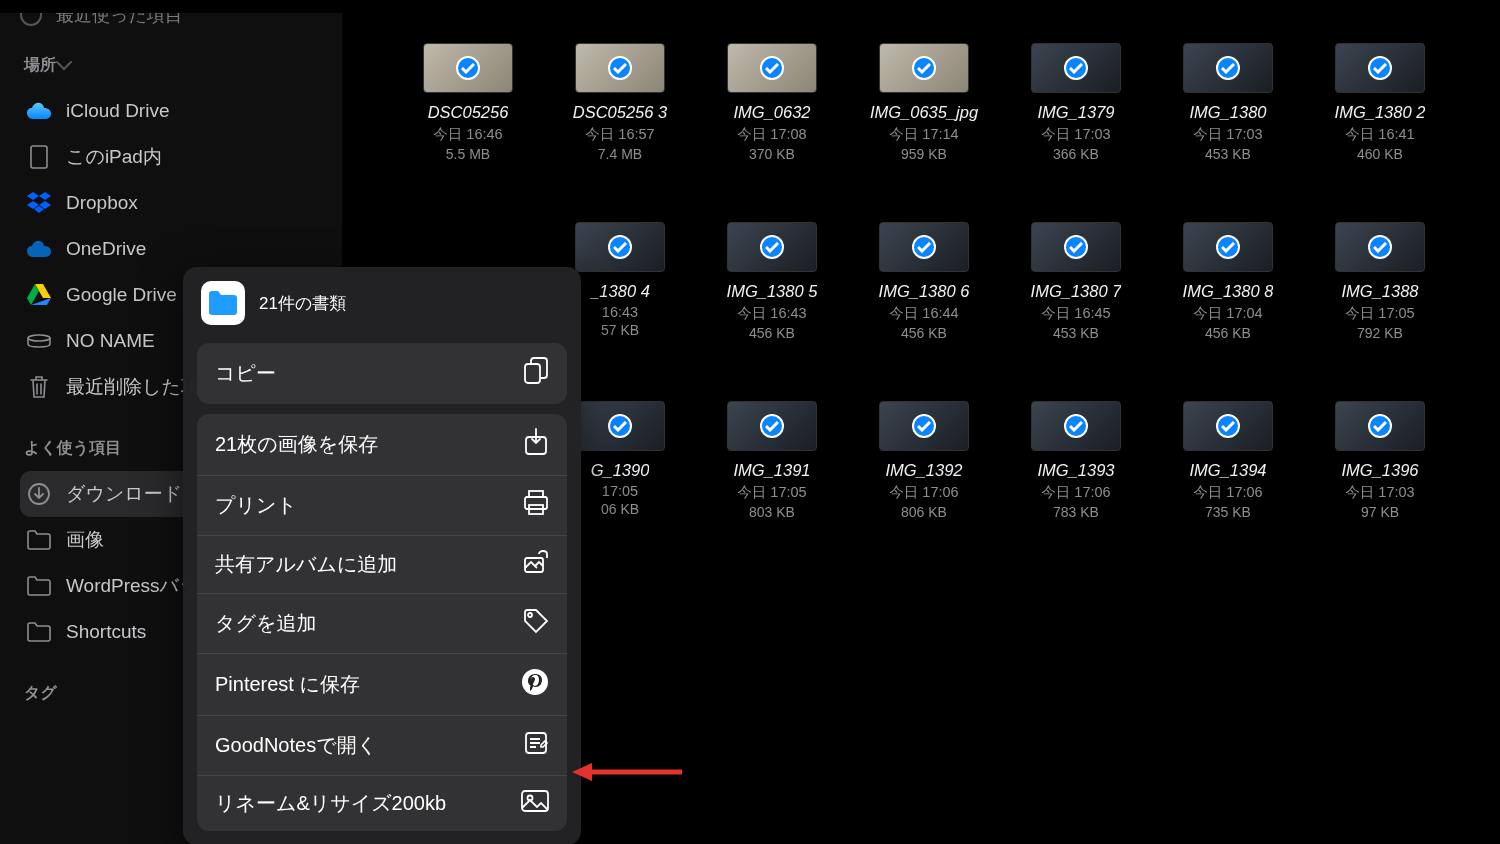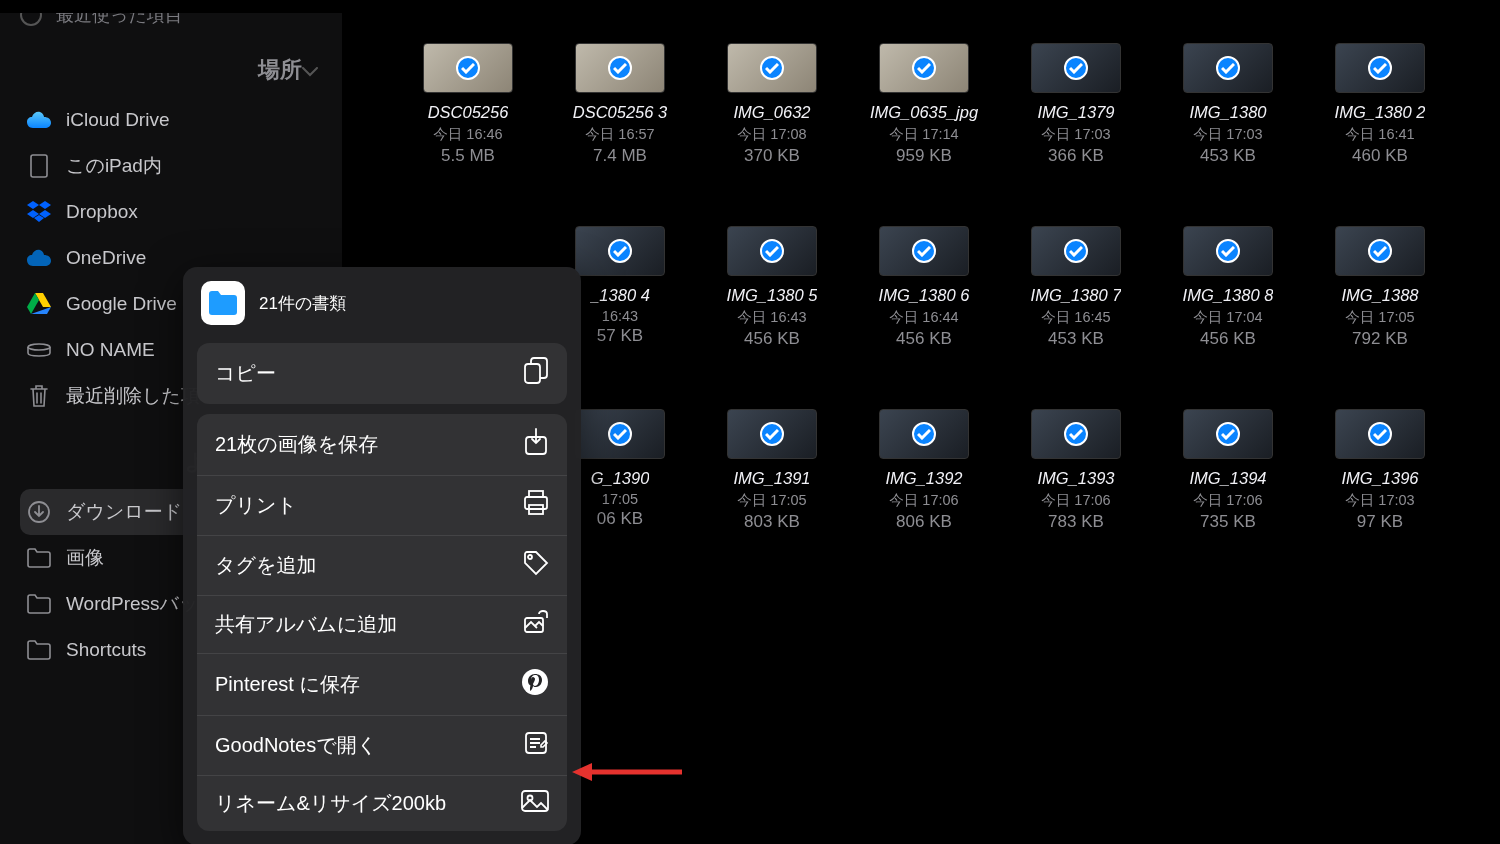--- a/index.html
+++ b/index.html
@@ -1,37 +1,37 @@
 <!DOCTYPE html>
 <html><head>
 <meta charset="utf-8">
 <style>
   * { box-sizing: border-box; margin: 0; padding: 0; }
   html, body { width: 1500px; height: 844px; background: #000; font-family: -apple-system, "Helvetica Neue", Arial, sans-serif; color: #fff; overflow: hidden; }
   .app { display: flex; width: 100%; height: 100%; margin-top: 13px; }
   .sidebar { width: 342px; background: #0f0f10; padding: 0 20px; height: 100%; overflow: hidden; }
   .sidebar .recent { display: flex; align-items: center; gap: 14px; color: #7b7b80; font-size: 18px; margin-top: -10px; }
   .sidebar .recent .radio { width: 22px; height: 22px; border: 2px solid #555; border-radius: 50%; }
-  .section-header { display: flex; align-items: center; justify-content: flex-end; color: #8e8e93; font-size: 22px; font-weight: 600; margin-top: 28px; margin-bottom: 12px; padding: 0 4px; }
+  .section-header { display: flex; align-items: center; justify-content: flex-start; color: #8e8e93; font-size: 16px; font-weight: 600; margin-top: 28px; margin-bottom: 12px; padding: 0 4px; }
   .section-header .chev { color: #555; }
   .list-item { display: flex; align-items: center; gap: 14px; padding: 10px 6px; color: #c8c8cc; font-size: 19px; border-radius: 10px; }
   .list-item.active { background: #2a2a2c; }
   .list-item .icon-slot { width: 26px; height: 26px; display: flex; align-items: center; justify-content: center; flex-shrink: 0; }
   .list-item .icon-slot svg { display: block; }
   .fav-icon { color: #8e8e93; }
   .content { flex: 1; padding: 30px 40px 30px 50px; overflow: hidden; }
   .grid { display: grid; grid-template-columns: repeat(7, 152px); column-gap: 0; row-gap: 60px; }
   .file { display: flex; flex-direction: column; align-items: center; text-align: center; }
   .thumb { width: 90px; height: 50px; background: linear-gradient(135deg, #3b4450 0%, #1a1e24 100%); border-radius: 4px; border: 1px solid #333; position: relative; display: flex; align-items: center; justify-content: center; }
   .thumb.light { background: linear-gradient(135deg, #bfb9ab 0%, #8d8576 100%); }
   .thumb .check { width: 24px; height: 24px; background: #0a84ff; border: 2px solid #fff; border-radius: 50%; display: flex; align-items: center; justify-content: center; }
   .thumb .check svg { stroke: #fff; stroke-width: 3; fill: none; }
   .file-name { color: #f2f2f7; font-size: 16.5px; margin-top: 10px; max-width: 140px; overflow: hidden; text-overflow: ellipsis; white-space: nowrap; font-style: italic; }
   .file-date { color: #8e8e93; font-size: 14.5px; margin-top: 3px; }
-  .file-size { color: #8e8e93; font-size: 17px; margin-top: 2px; }
+  .file-size { color: #8e8e93; font-size: 14px; margin-top: 2px; }
   .share-sheet { position: absolute; left: 183px; top: 267px; width: 398px; background: rgba(35,35,37,0.98); border-radius: 14px; overflow: hidden; box-shadow: 0 10px 40px rgba(0,0,0,0.6); }
   .share-header { display: flex; align-items: center; gap: 14px; padding: 14px 18px 18px 18px; }
   .share-header .app-icon { width: 44px; height: 44px; background: #fff; border-radius: 10px; display: flex; align-items: center; justify-content: center; }
   .share-header .app-icon svg { display: block; }
   .share-header .title { color: #fff; font-size: 17px; font-weight: 500; }
   .share-actions { padding: 0 14px 14px 14px; display: flex; flex-direction: column; gap: 10px; }
   .action-group { background: #323234; border-radius: 12px; overflow: hidden; }
   .action-item { display: flex; align-items: center; justify-content: space-between; padding: 14px 18px; color: #fff; font-size: 20px; cursor: pointer; }
   .action-item + .action-item { border-top: 1px solid #444446; }
   .action-item .ic { color: #fff; }
@@ -437,35 +437,35 @@
         <span>プリント</span>
         <span class="ic">
           <svg width="26" height="26" viewBox="0 0 26 26">
               <rect x="6" y="1" width="14" height="6" stroke="#fff" stroke-width="1.8" fill="none"></rect>
               <rect x="2" y="7" width="22" height="12" rx="2" stroke="#fff" stroke-width="1.8" fill="none"></rect>
               <rect x="6" y="15" width="14" height="9" stroke="#fff" stroke-width="1.8" fill="none"></rect>
             </svg>
         </span>
       </div>
       <div class="action-item">
-        <span>タグを追加</span>
-        <span class="ic">
-          <svg width="26" height="26" viewBox="0 0 26 26">
-              <path d="M13 2 L24 13 L13 24 L2 13 L2 4 C2 3 3 2 4 2 Z" stroke="#fff" stroke-width="1.8" fill="none"></path>
-              <circle cx="7" cy="7" r="2" stroke="#fff" stroke-width="1.8" fill="none"></circle>
-            </svg>
-        </span>
-      </div>
-      <div class="action-item">
         <span>共有アルバムに追加</span>
         <span class="ic">
           <svg width="26" height="24" viewBox="0 0 26 24">
               <rect x="2" y="8" width="18" height="14" rx="2" stroke="#fff" stroke-width="1.8" fill="none"></rect>
               <path d="M2 18 L8 12 L14 18 M12 16 L16 12 L20 16" stroke="#fff" stroke-width="1.8" fill="none"></path>
               <path d="M16 4 C16 2 18 1 20 1 C22 1 24 2 24 4 L24 8" stroke="#fff" stroke-width="1.8" fill="none"></path>
+            </svg>
+        </span>
+      </div>
+      <div class="action-item">
+        <span>タグを追加</span>
+        <span class="ic">
+          <svg width="26" height="26" viewBox="0 0 26 26">
+              <path d="M13 2 L24 13 L13 24 L2 13 L2 4 C2 3 3 2 4 2 Z" stroke="#fff" stroke-width="1.8" fill="none"></path>
+              <circle cx="7" cy="7" r="2" stroke="#fff" stroke-width="1.8" fill="none"></circle>
             </svg>
         </span>
       </div>
       <div class="action-item">
         <span>Pinterest に保存</span>
         <span class="ic">
           <svg width="28" height="28" viewBox="0 0 28 28">
               <circle cx="14" cy="14" r="13" fill="#fff"></circle>
               <path d="M14 6 C10 6 7 9 7 13 C7 15 8 17 10 18 C10 17 10 16 11 14 C10 14 10 12 10 11 C10 9 12 7 14 7 C17 7 18 9 18 12 C18 15 16 18 14 18 C13 18 12 17 12 16 C13 14 14 12 14 11 C14 10 13 9 12 9 C11 9 10 10 10 12 C10 13 10 13 10 13 L9 20 C9 21 9 22 9 23 C11 22 12 19 12 18 C13 19 14 19 15 19 C19 19 21 15 21 12 C21 8 18 6 14 6 Z" fill="#232325"></path>
             </svg>

